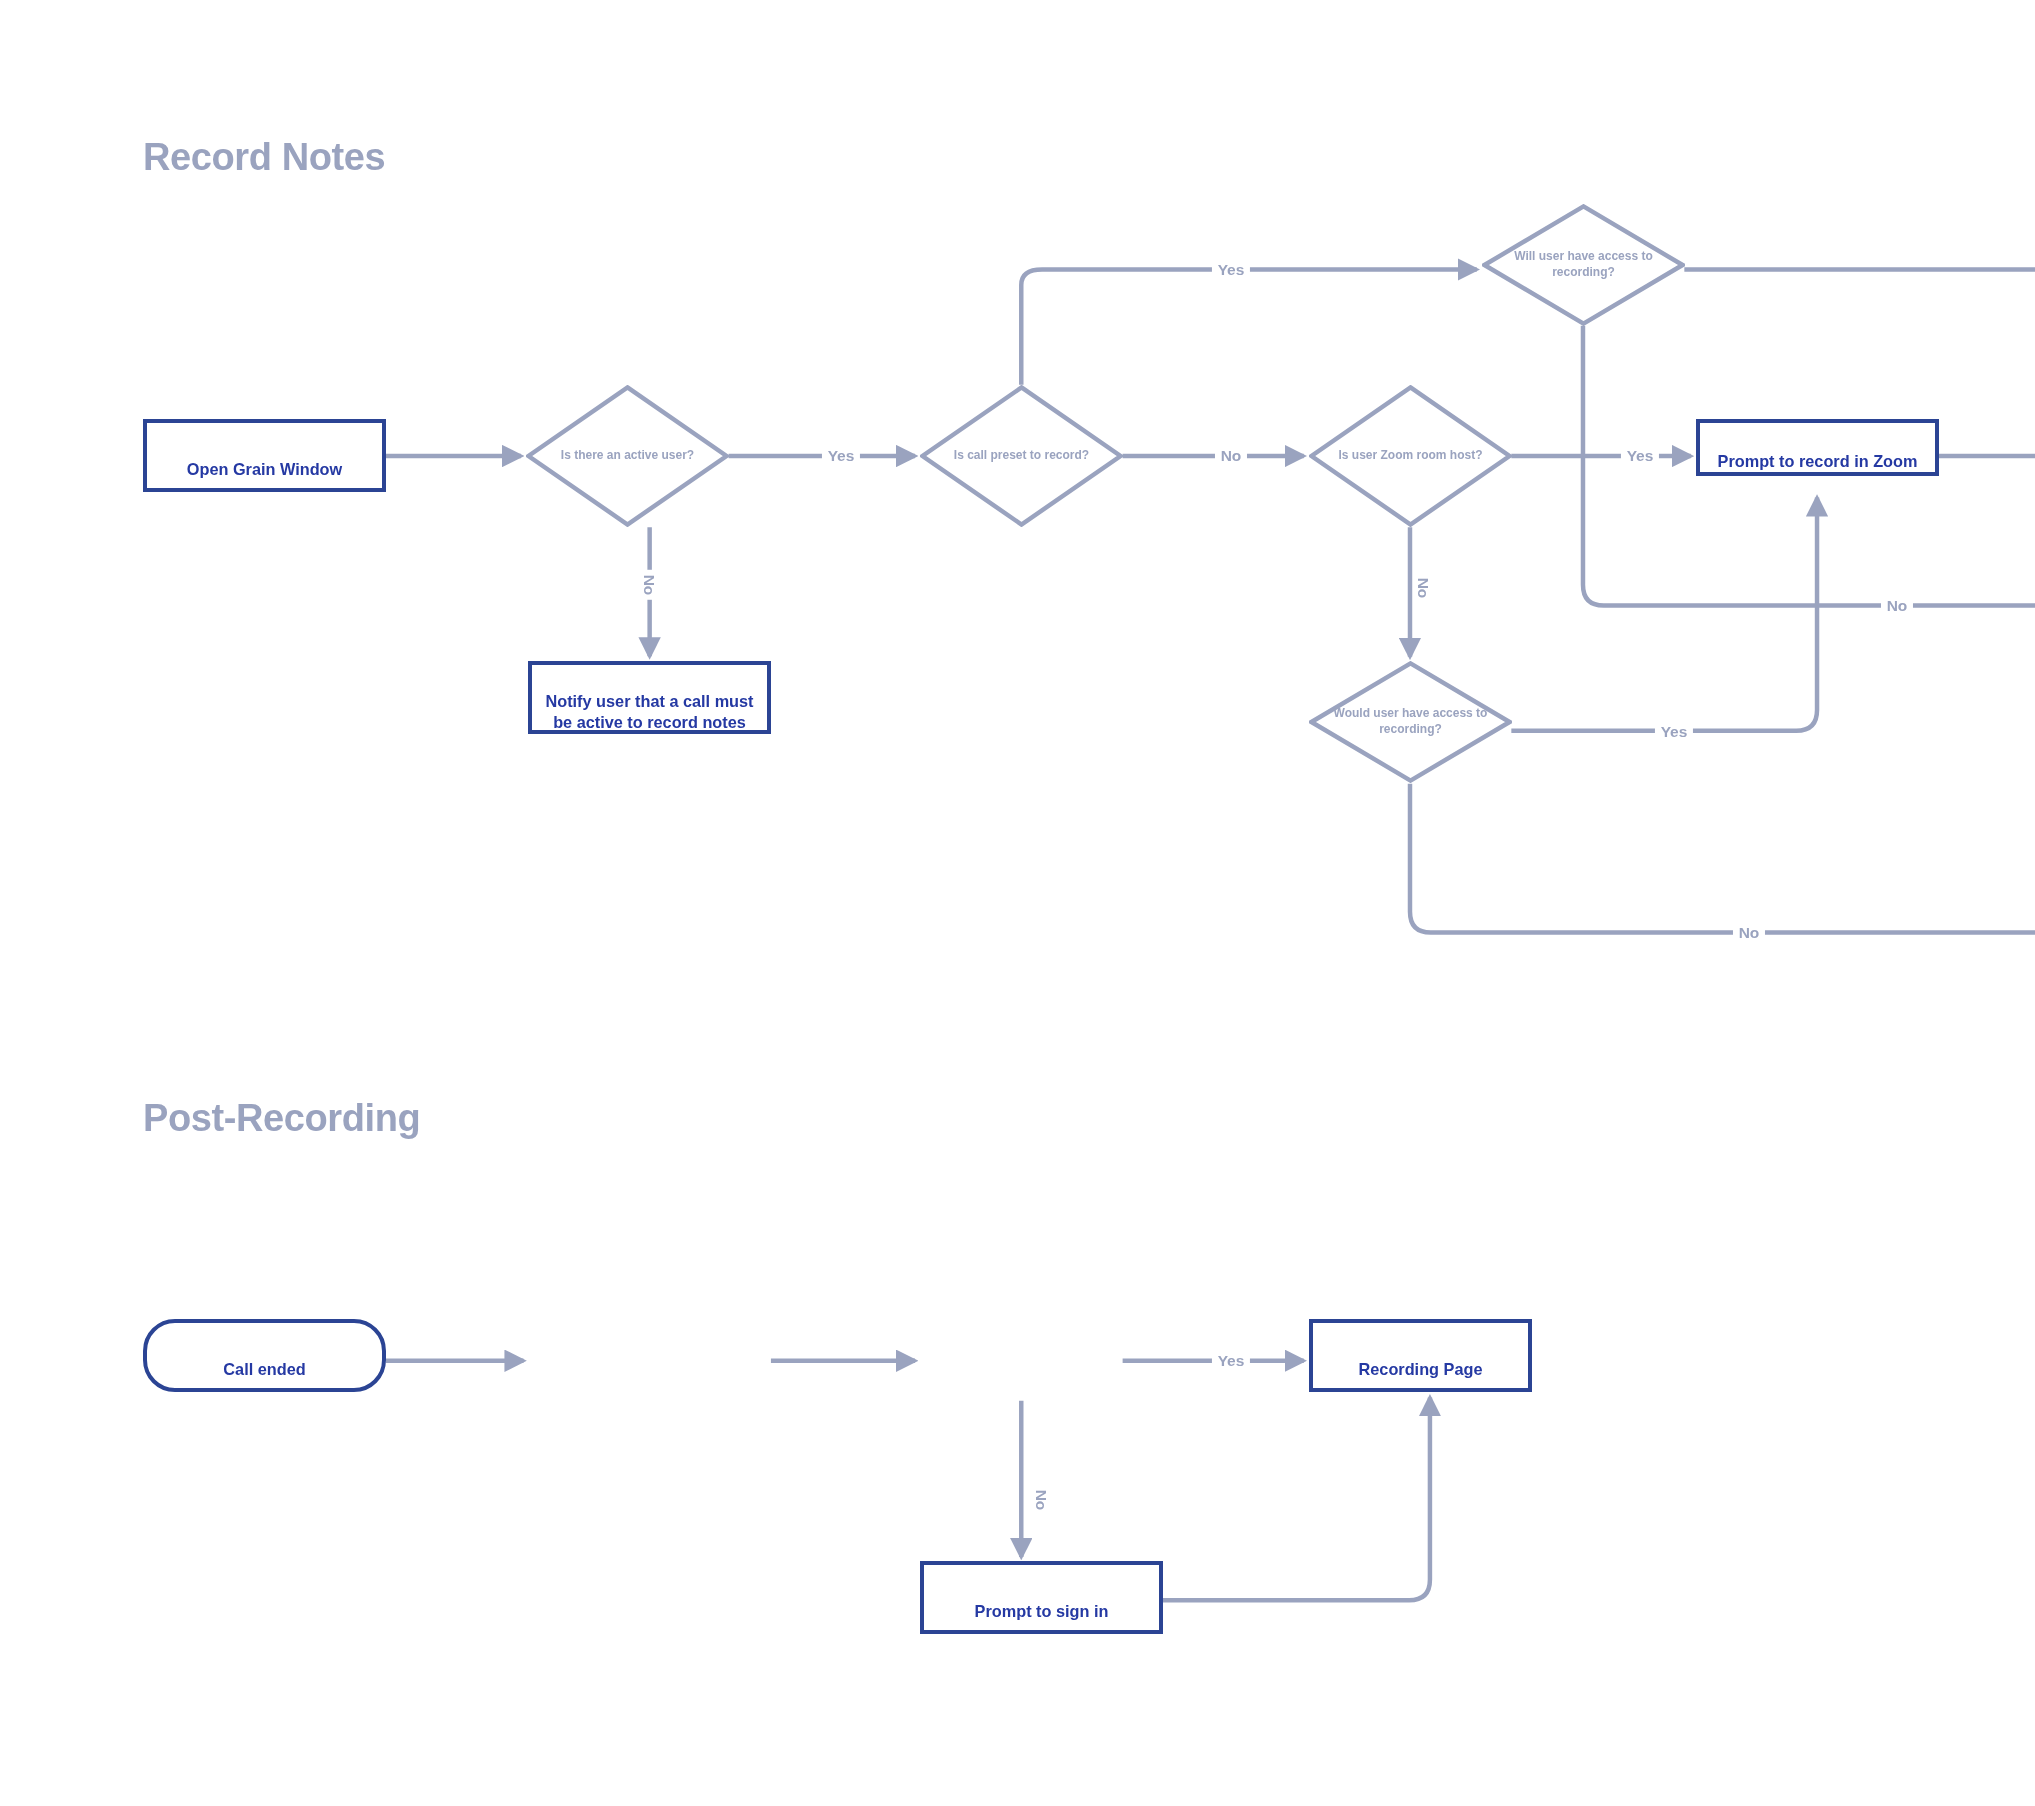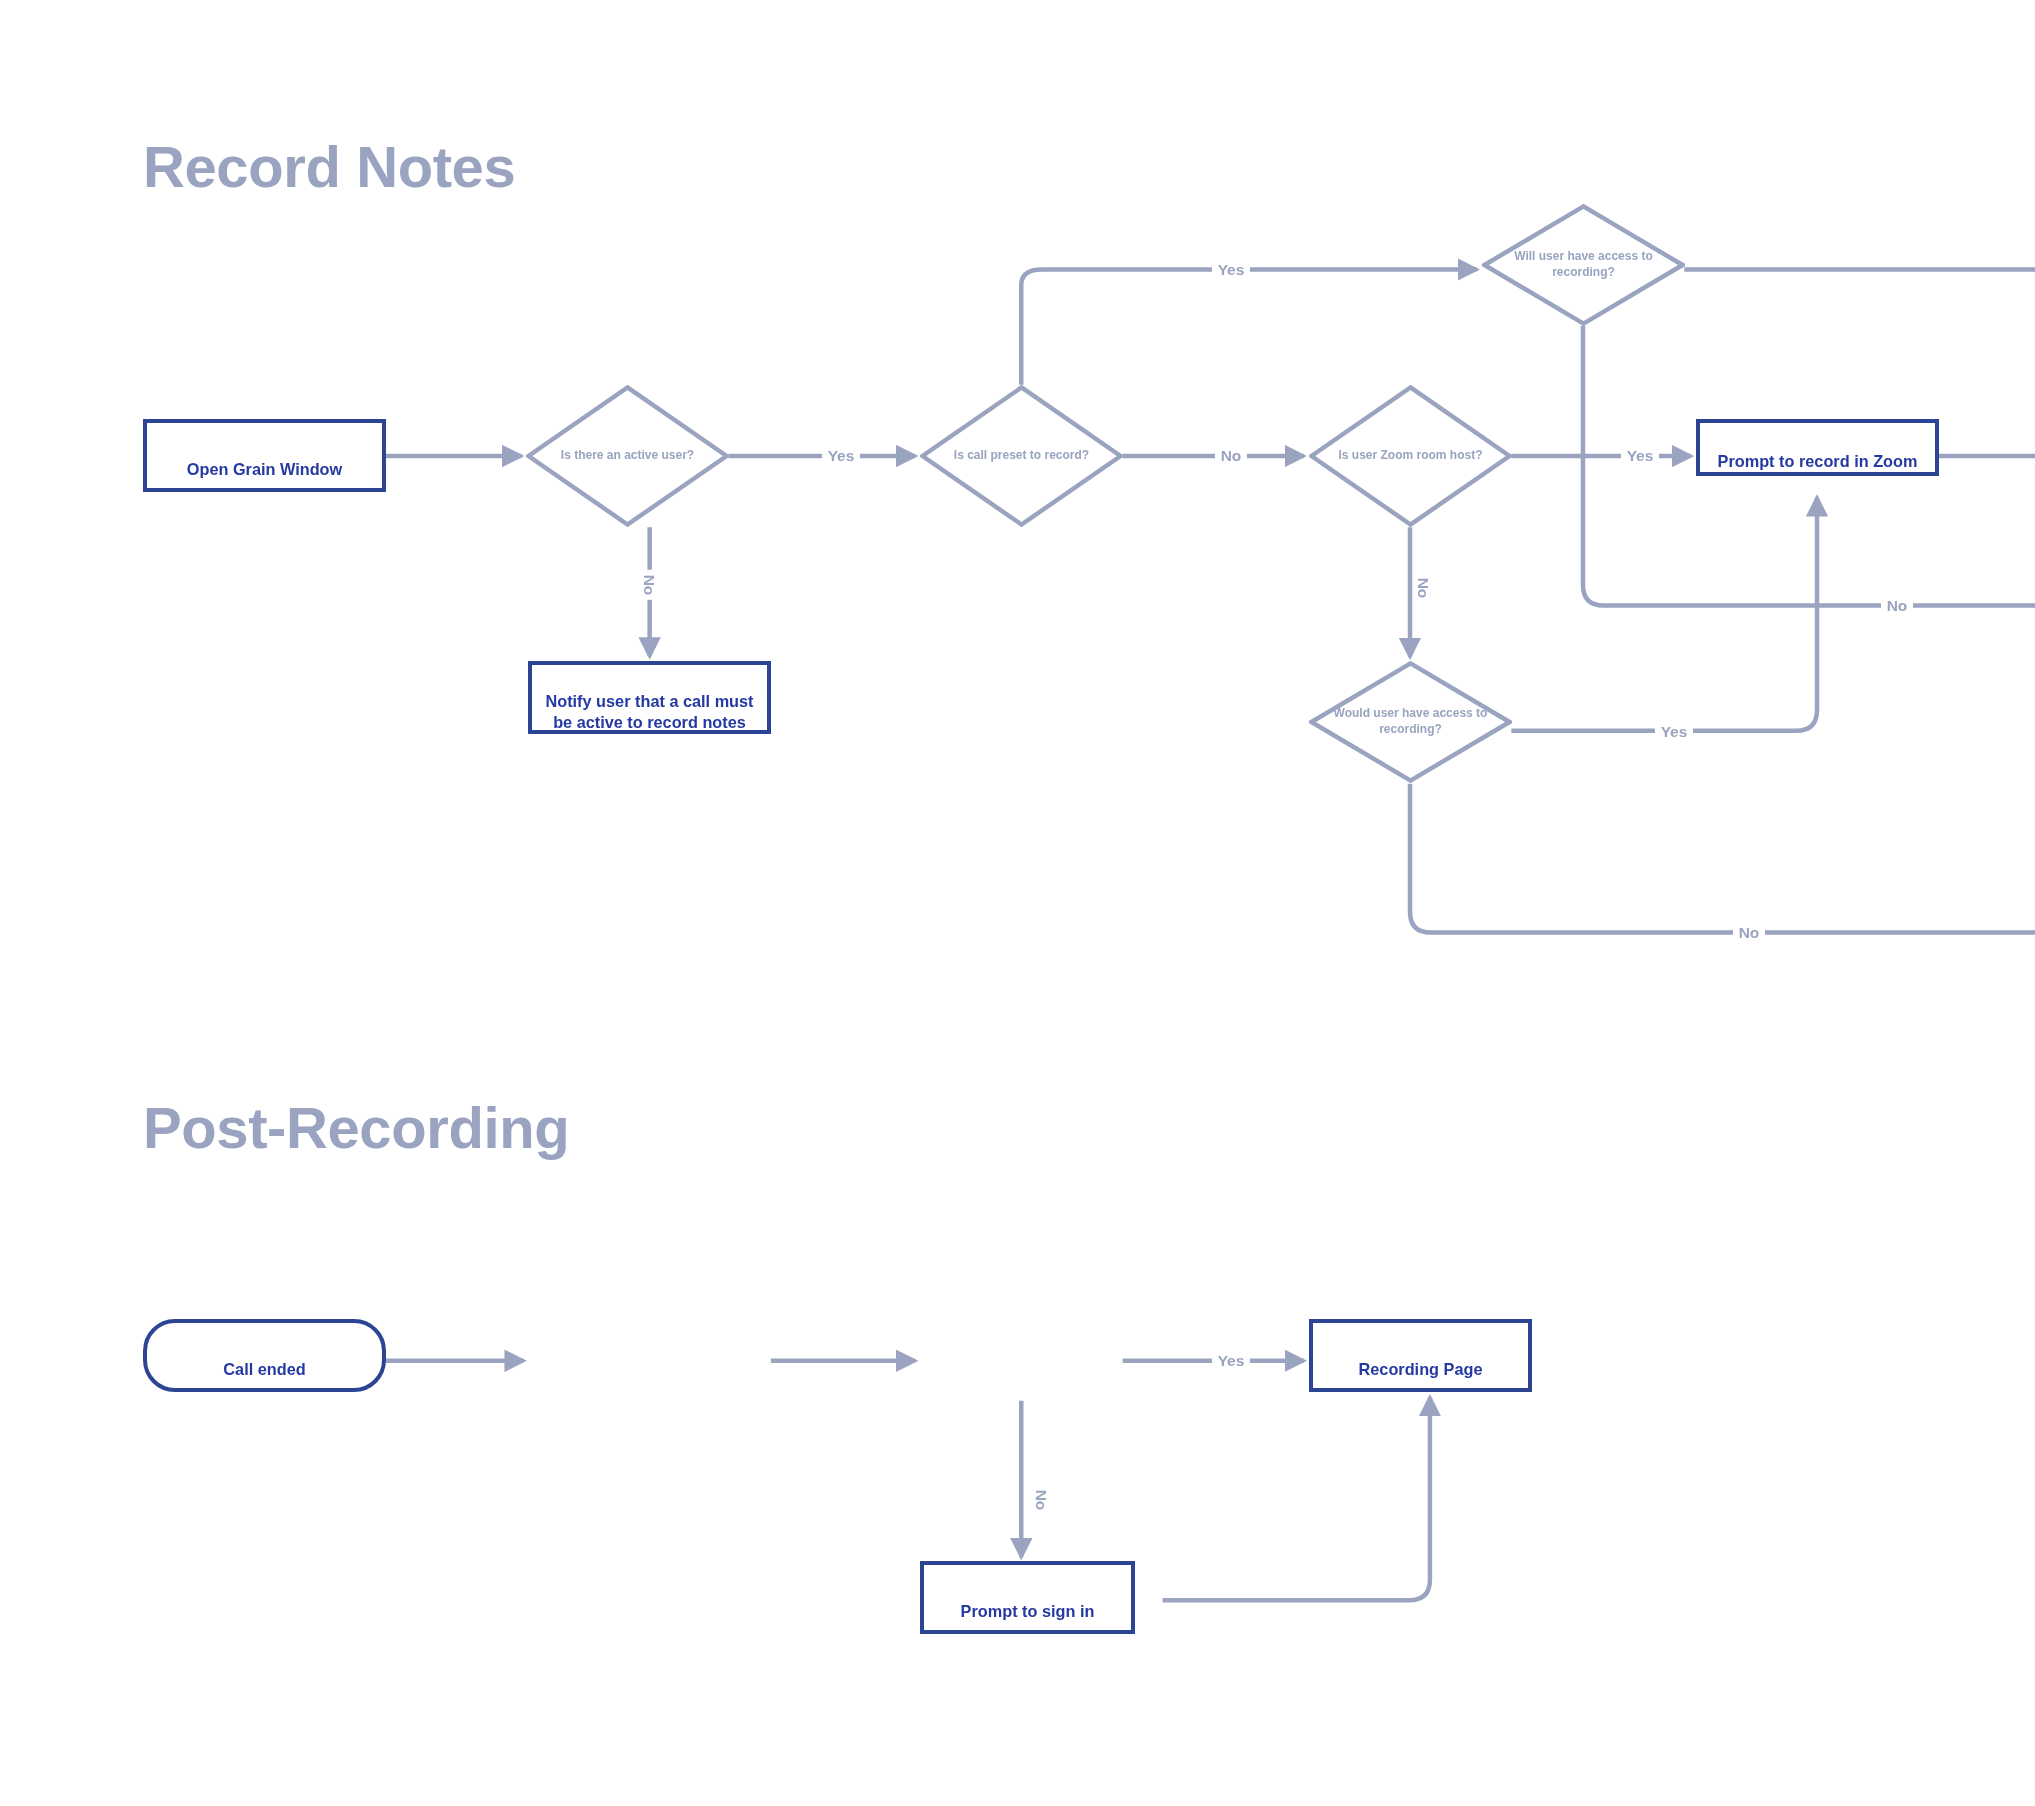--- a/index.html
+++ b/index.html
@@ -25,21 +25,21 @@
     position: absolute;
     left: 0; top: 0;
     width: 3214px;
     height: 1807px;
     overflow: visible;
   }
   .section-title {
     position: absolute;
     color: #9aa3bf;
     font-weight: bold;
-    font-size: 58px;
+    font-size: 38px;
     letter-spacing: -0.4px;
     white-space: nowrap;
     line-height: 1;
     text-align: right;
   }
   .node {
     position: absolute;
     box-sizing: border-box;
     display: flex;
     align-items: center;
@@ -224,18 +224,18 @@
   <div class="node node-box" style="left:143px; top:1319px; width:243px; height:73px;border-radius:32px;">
     <span class="node-label">Call ended</span>
   </div>
 
 
 
   <div class="node node-box" style="left:1309px; top:1319px; width:223px; height:73px;">
     <span class="node-label">Recording Page</span>
   </div>
 
-  <div class="node node-box" style="left:920px; top:1561px; width:215px; height:73px;">
+  <div class="node node-box" style="left:920px; top:1561px; width:243px; height:73px;">
     <span class="node-label">Prompt to sign in</span>
   </div>
 
 </div>
 
 
 </body></html>

